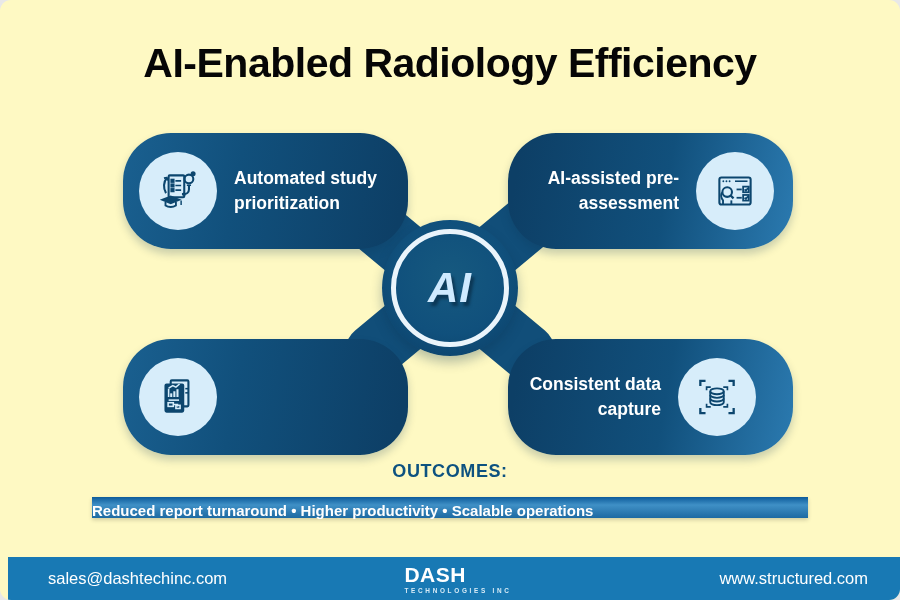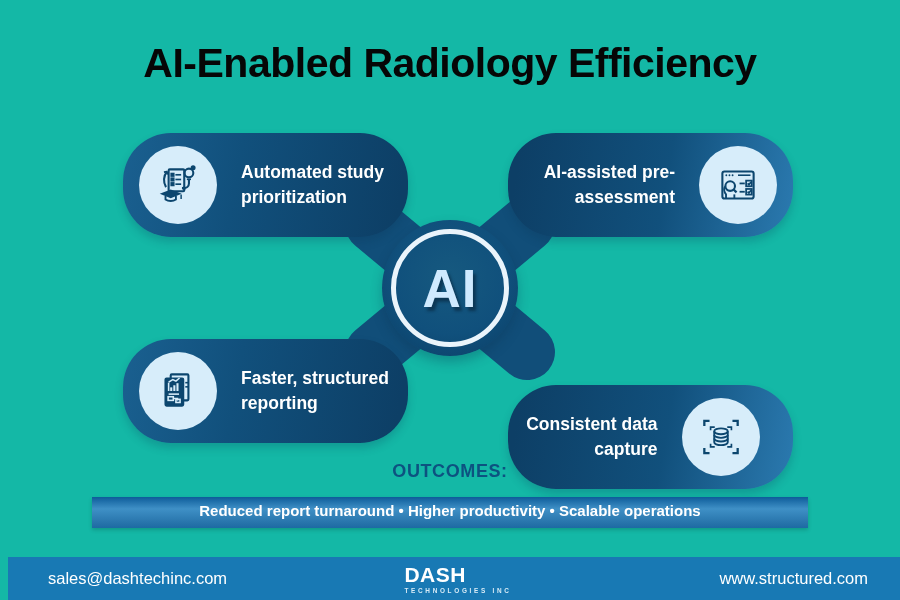--- a/index.html
+++ b/index.html
@@ -1,38 +1,38 @@
 <!DOCTYPE html>
 <html><head>
 <meta charset="utf-8">
 <style>
   html,body{margin:0;padding:0;background:#e8e8e8;}
   .canvas{
-    position:relative;width:900px;height:600px;background:#14b8a6;overflow:hidden;
-    font-family:"Liberation Sans",sans-serif;margin:0 auto;
+    position:relative;width:900px;height:600px;background:#fef9c3;overflow:hidden;
+    font-family:"Liberation Sans",sans-serif;margin:0 auto;border-radius:11px;
   }
   
   .title{
     position:absolute;top:40px;left:0;width:900px;text-align:center;
     font-size:41px;font-weight:800;color:#060606;letter-spacing:-0.5px;
   }
   
   .connectors{position:absolute;left:0;top:0;}
   
   .pill{
-    position:absolute;width:269px;height:104px;border-radius:48px;
-    display:flex;align-items:center;gap:24px;
+    position:absolute;width:269px;height:116px;border-radius:48px;
+    display:flex;align-items:center;gap:17px;
     box-shadow:0 5px 9px rgba(10,50,80,.22);
   }
   .pill.left-side{background:linear-gradient(100deg,#1a6090 0%,#11507c 40%,#0d3f66 95%);padding-left:16px;}
   .pill.right-side{background:linear-gradient(100deg,#0d3f66 5%,#11507c 55%,#2b7ab0 100%);padding-right:16px;justify-content:center;}
   .pill.tl{left:123px;top:133px;}
   .pill.tr{left:508px;top:133px;}
   .pill.bl{left:123px;top:339px;}
-  .pill.br{left:508px;top:339px;margin-top:46px;}
+  .pill.br{left:508px;top:339px;}
   .icon-circle{
     width:78px;height:78px;border-radius:50%;background:#d7edfa;flex:none;
     display:flex;align-items:center;justify-content:center;
   }
   .icon-circle svg{display:block;}
   .pill-label{
     color:#ffffff;font-size:17.5px;font-weight:700;line-height:1.42;max-width:168px;
   }
   .pill.right-side .pill-label{text-align:right;}
   .pill.br .pill-label{max-width:132px;}
@@ -41,32 +41,33 @@
     position:absolute;left:382px;top:220px;width:136px;height:136px;border-radius:50%;
     background:radial-gradient(circle at 50% 42%,#16597f 0%,#10507c 55%,#0a3c63 100%);
     box-shadow:0 6px 12px rgba(10,50,80,.30);
     display:flex;align-items:center;justify-content:center;
   }
   .ai-ring{
     width:108px;height:108px;border-radius:50%;border:5px solid #eaf4fb;
     display:flex;align-items:center;justify-content:center;
   }
   .ai-label{
-    font-size:53px;font-weight:800;color:#cfeaff;letter-spacing:1px;
+    font-size:42px;font-weight:800;color:#cfeaff;letter-spacing:1px;
     text-shadow:3px 4px 3px rgba(6,35,58,.6);
+    font-style:italic;
   }
   
   .outcomes-heading{
     position:absolute;top:461px;left:0;width:900px;text-align:center;
     font-size:18px;font-weight:800;color:#0d5280;letter-spacing:.6px;
   }
   .outcomes-banner{
-    position:absolute;left:92px;top:497px;width:716px;height:31px;
+    position:absolute;left:92px;top:497px;width:716px;height:21px;
     background:linear-gradient(180deg,#0d5c9a 0%,#3f90c6 38%,#2a77ae 78%,#1d6aa3 100%);
-    color:#ffffff;font-size:15px;font-weight:600;text-align:center;line-height:27px;
+    color:#ffffff;font-size:15px;font-weight:600;text-align:left;line-height:27px;
     box-shadow:0 2px 4px rgba(0,0,0,.18);
   }
   
   .footer{
     position:absolute;left:8px;top:557px;width:900px;height:43px;background:#1879b4;
     display:flex;align-items:center;justify-content:space-between;
     padding:0 40px;box-sizing:border-box;color:#ffffff;
   }
   .footer-email,.footer-website{font-size:16.5px;font-weight:400;color:#ffffff;text-decoration:none;}
   .footer-logo{
@@ -161,21 +162,20 @@
           <rect x="14.5" y="29.5" width="5" height="3.5"></rect>
           <rect x="22" y="32" width="4" height="3"></rect>
           <path d="M19.5 31.2 h4 v2"></path>
         </g>
         <g stroke-width="1.5">
           <line x1="31" y1="16" x2="34" y2="16"></line>
           <line x1="31" y1="20" x2="34" y2="20"></line>
         </g>
       </svg>
     </div>
-    <div class="pill-label">Faster, structured reporting</div>
   </div>
 
   <div class="pill right-side br">
     <div class="pill-label">Consistent data capture</div>
     <div class="icon-circle">
       <svg width="50" height="50" viewBox="0 0 48 48" fill="none" stroke="#0c466e" stroke-width="2.2">
         <path d="M13 8.5 h-5 v5"></path>
         <path d="M35 8.5 h5 v5"></path>
         <path d="M8 34.5 v5 h5"></path>
         <path d="M40 34.5 v5 h-5"></path>

